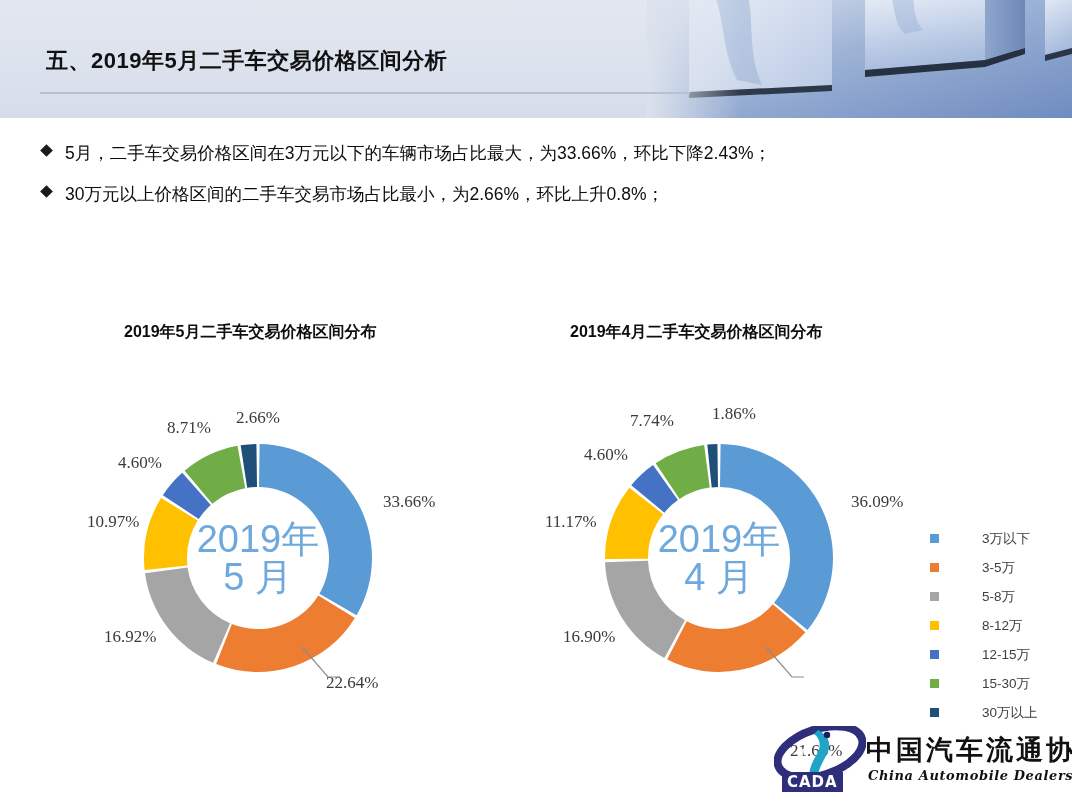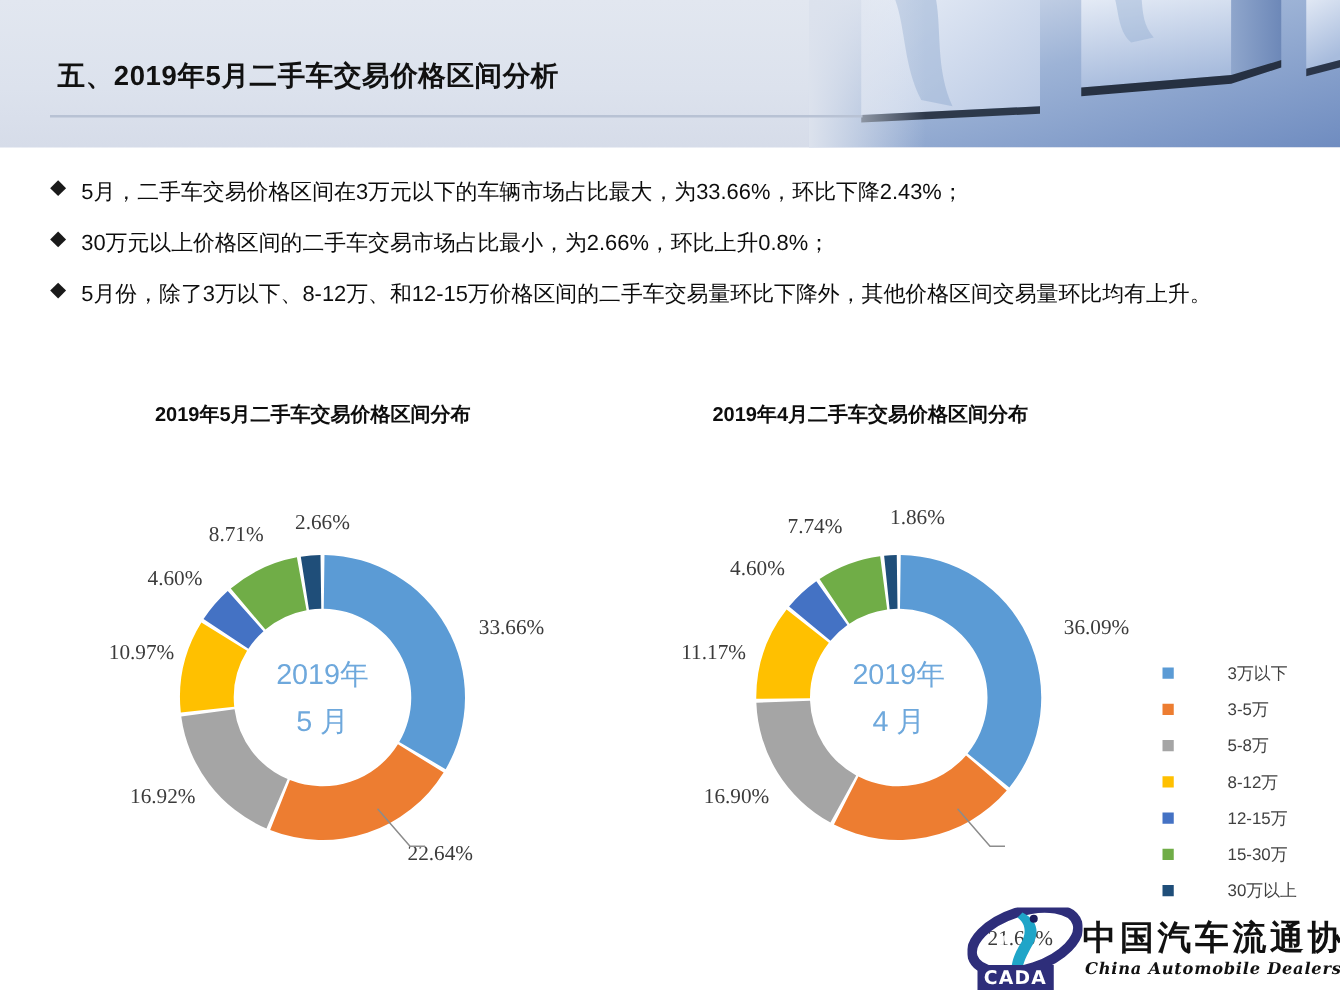--- a/index.html
+++ b/index.html
@@ -74,21 +74,21 @@
     font-size: 16px;
     font-weight: bold;
     color: #0d0d0d;
     white-space: nowrap;
   }
   .donut-wrap { position: absolute; }
   .donut-center {
     position: absolute;
     text-align: center;
     color: #6ea8dc;
-    font-size: 23px;
+    font-size: 38px;
     line-height: 38px;
     font-family: "Liberation Sans", "DejaVu Sans", sans-serif;
     pointer-events: none;
   }
   .pct-label {
     position: absolute;
     font-size: 17px;
     color: #3b3b3b;
     white-space: nowrap;
     font-family: "Liberation Serif", "DejaVu Serif", serif;
@@ -211,24 +211,20 @@
 </div>
 
 <div id="bullets">
   <div class="bullet-row">
     <span class="bullet-diamond"></span>
     <span class="bullet-text">5月，二手车交易价格区间在3万元以下的车辆市场占比最大，为33.66%，环比下降2.43%；</span>
   </div>
   <div class="bullet-row">
     <span class="bullet-diamond"></span>
     <span class="bullet-text">30万元以上价格区间的二手车交易市场占比最小，为2.66%，环比上升0.8%；</span>
-  </div>
-  <div class="bullet-row">
-    <span class="bullet-diamond"></span>
-    <span class="bullet-text">5月份，除了3万以下、8-12万、和12-15万价格区间的二手车交易量环比下降外，其他价格区间交易量环比均有上升。</span>
   </div>
 </div>
 
 <div class="chart-block" id="chart-may" style="left:0px; top:0px;">
   <div class="chart-title" style="left:124px; top:322px;">2019年5月二手车交易价格区间分布</div>
 
   <div class="donut-wrap" style="left:143px; top:443px; width:230px; height:230px;">
     <svg id="donut-svg-may" width="230" height="230" viewBox="0 0 230 230">
         <path d="M116.59168855866257,1.0111122629393208 A114,114 0 0 1 213.5449095464499,172.31405414452908 L176.37446120875387,150.69559512510145 A71,71 0 0 0 115.99131480407932,44.0069207953394 Z" fill="#5B9BD5"></path>
         <path d="M211.9061860547615,175.04324361924455 A114,114 0 0 1 73.11478563071188,221.02654770027542 L88.91359455947844,181.0340779536803 A71,71 0 0 0 175.35385271831638,152.39535348216108 Z" fill="#ED7D31"></path>

